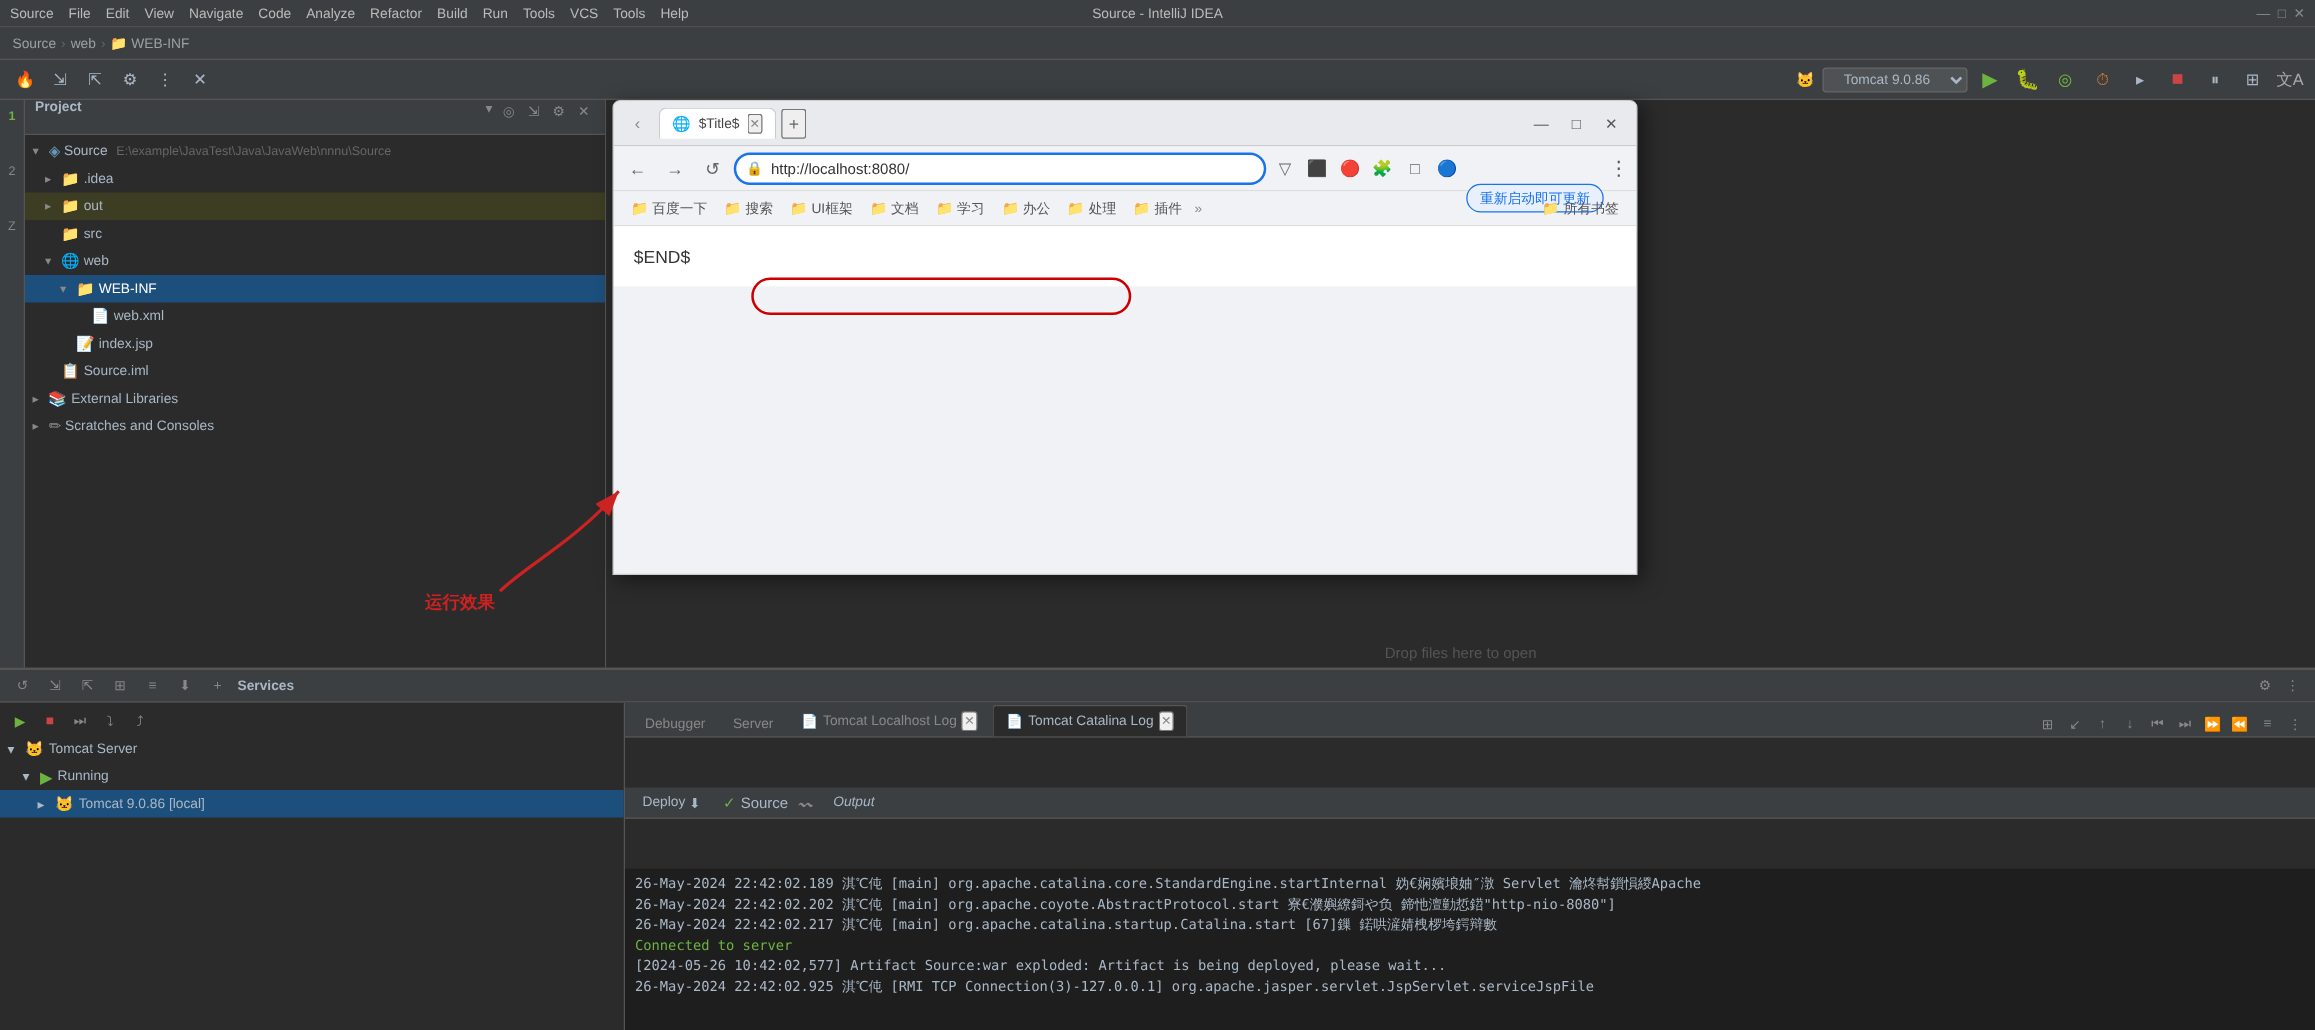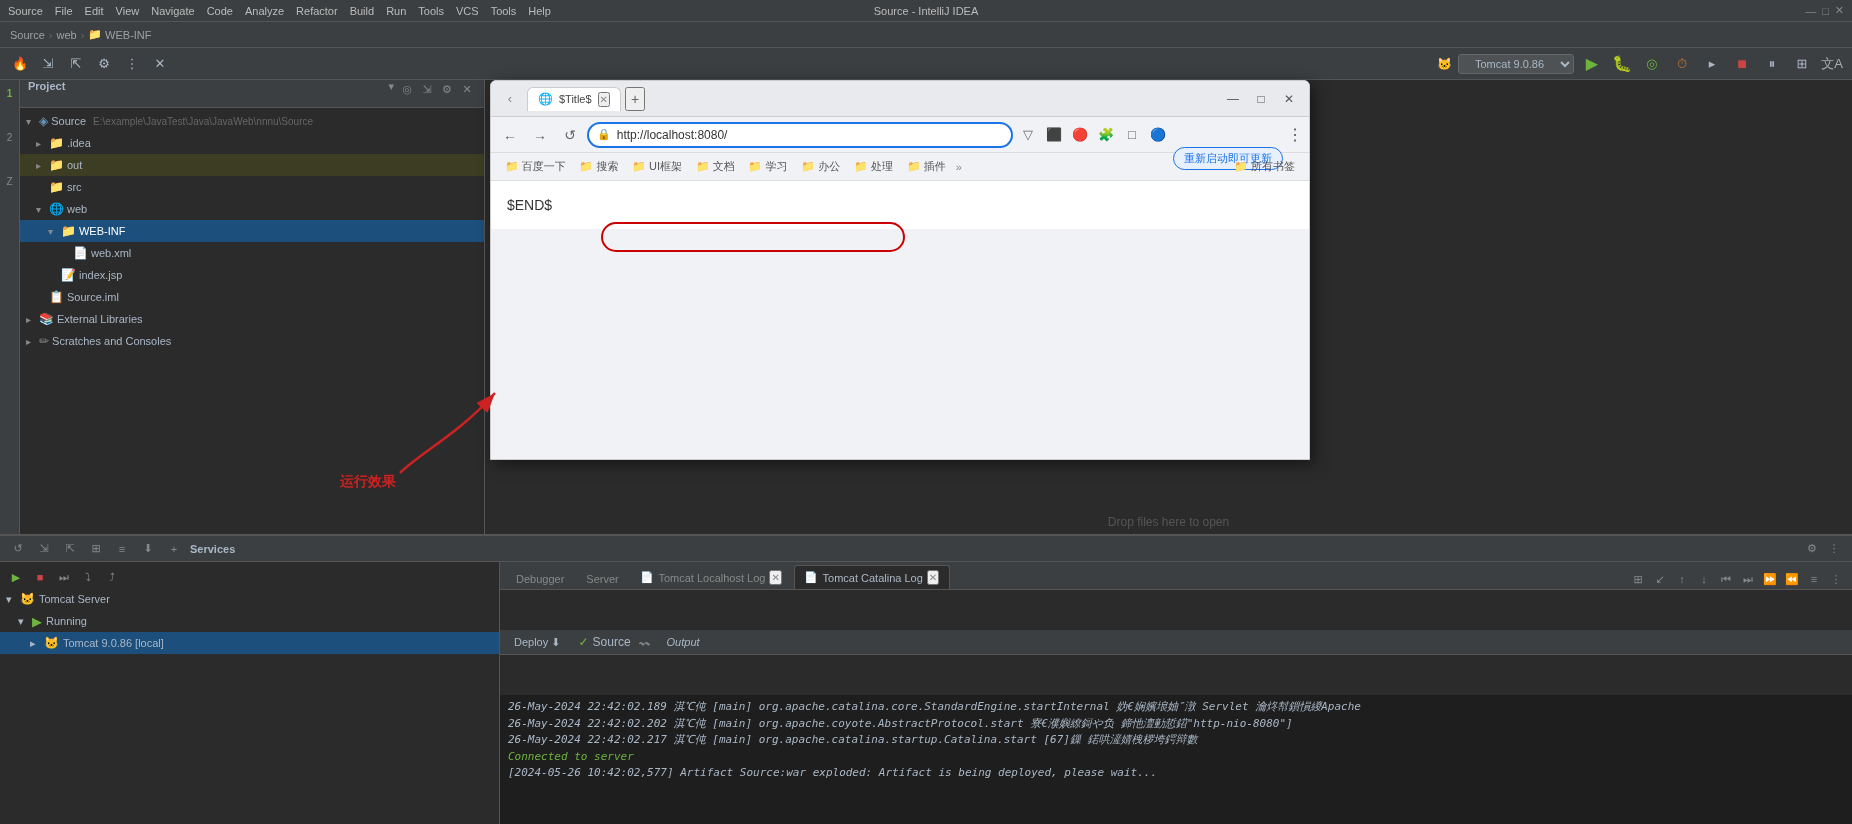--- a/index.html
+++ b/index.html
@@ -408,21 +408,21 @@
     
     .log-output {
       flex: 1;
       background: #1e1e1e;
       overflow-y: auto;
       padding: 4px 8px;
       font-family: 'Consolas', monospace;
       font-size: 11px;
       line-height: 1.5;
     }
-    .log-line { white-space: nowrap; font-style: italic; }
+    .log-line { white-space: nowrap; }
     .log-info { color: #a9b7c6; }
     .log-green { color: #6db33f; }
 
     
     .services-toolbar {
       display: flex; align-items: center; gap: 2px; margin-left: auto;
     }
     .st-btn {
       width: 20px; height: 20px;
       background: transparent; border: none; color: #888;
@@ -802,16 +802,17 @@
         </div>
         <span class="output-label">Output</span>
       </div>
 
       <div class="log-output">
         <div class="log-line log-info">26-May-2024 22:42:02.189 淇℃伅 [main] org.apache.catalina.core.StandardEngine.startInternal 妫€娴嬪埌妯″潡 Servlet 瀹炵幇鎻愪緵Apache</div>
         <div class="log-line log-info">26-May-2024 22:42:02.202 淇℃伅 [main] org.apache.coyote.AbstractProtocol.start 寮€濮嬩繚鎶や负 鍗忚澶勭悊鍣"http-nio-8080"]</div>
         <div class="log-line log-info">26-May-2024 22:42:02.217 淇℃伅 [main] org.apache.catalina.startup.Catalina.start [67]鏁 鍩哄滻婧栧椤垮鍔辩數</div>
         <div class="log-line log-green">Connected to server</div>
         <div class="log-line log-info">[2024-05-26 10:42:02,577] Artifact Source:war exploded: Artifact is being deployed, please wait...</div>
+        <div class="log-line log-info">26-May-2024 22:42:02.925 淇℃伅 [RMI TCP Connection(3)-127.0.0.1] org.apache.jasper.servlet.JspServlet.serviceJspFile</div>
       </div>
     </div>
   </div>
 </div>
 
 </body></html>

